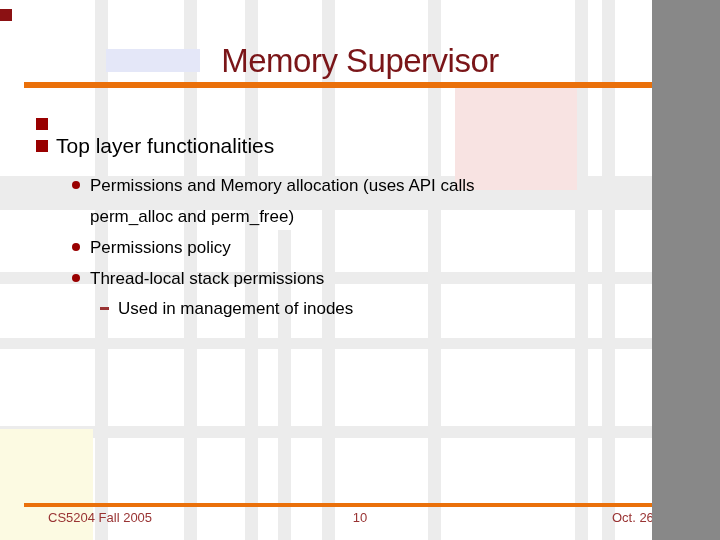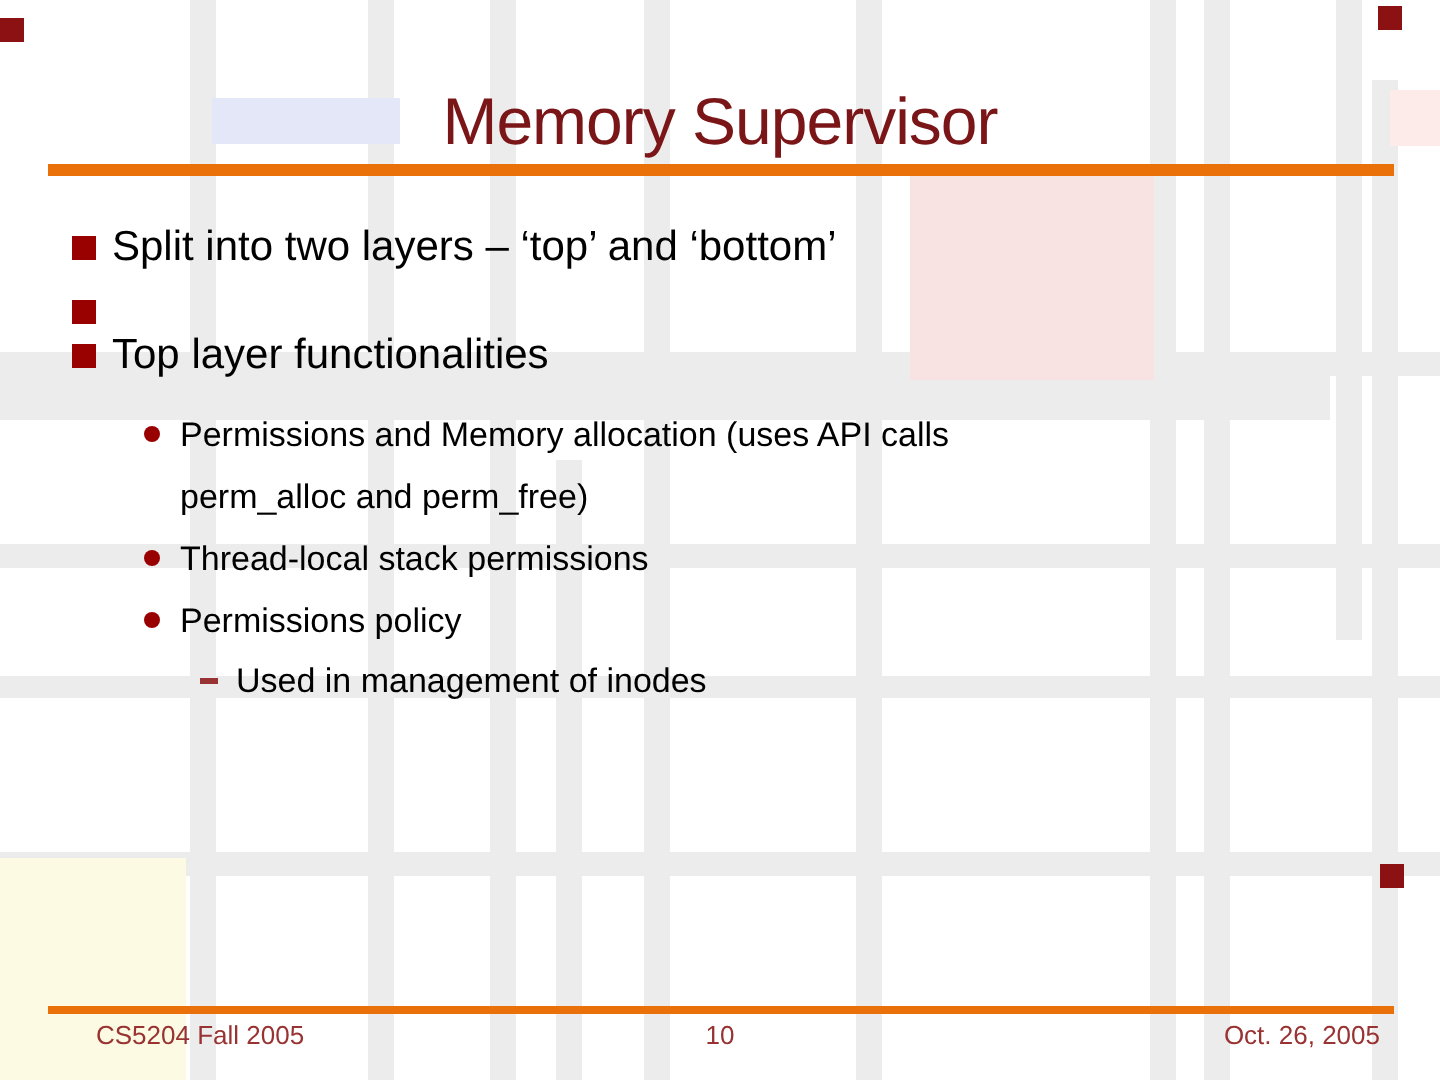--- a/index.html
+++ b/index.html
@@ -1,17 +1,17 @@
 <!DOCTYPE html>
 <html><head>
 <meta charset="utf-8">
 <style>
   html,body{margin:0;padding:0;}
   body{font-family:"Liberation Sans","DejaVu Sans",sans-serif;background:#888;}
-  .slide{position:relative;width:720px;height:540px;background:#ffffff;overflow:hidden;}
+  .slide{position:relative;width:652px;height:540px;background:#ffffff;overflow:hidden;}
 
   
   .vbar,.hband{position:absolute;background:#ececec;}
   .vbar{width:13px;top:0;height:540px;}
   .hband{left:0;width:720px;height:12px;}
   .rect{position:absolute;}
   .accent-sq{position:absolute;width:12px;height:12px;background:#8b1113;}
 
   
   .title{position:absolute;left:0;top:38px;width:720px;text-align:center;
@@ -67,26 +67,20 @@
 
   <div class="accent-sq" style="left:0;top:9px"></div>
   <div class="accent-sq" style="left:689px;top:3px"></div>
   <div class="accent-sq" style="left:690px;top:432px"></div>
 
   <div class="title">Memory Supervisor</div>
   <div class="rule-title"></div>
 
   <div class="content">
 
-    <div class="item l1">
-      <span class="bullet"></span>
-      <div class="txt">
-        <div>Split into two layers – ‘top’ and ‘bottom’</div>
-      </div>
-    </div>
 
     <div class="item l1">
       <span class="bullet"></span>
       <div class="txt">
       </div>
     </div>
 
     <div class="item l1">
       <span class="bullet"></span>
       <div class="txt">
@@ -98,28 +92,28 @@
       <span class="bullet"></span>
       <div class="txt">
         <div>Permissions and Memory allocation (uses API calls</div>
         <div>perm_alloc and perm_free)</div>
       </div>
     </div>
 
     <div class="item l2">
       <span class="bullet"></span>
       <div class="txt">
-        <div>Thread-local stack permissions</div>
+        <div>Permissions policy</div>
       </div>
     </div>
 
     <div class="item l2">
       <span class="bullet"></span>
       <div class="txt">
-        <div>Permissions policy</div>
+        <div>Thread-local stack permissions</div>
       </div>
     </div>
 
 
     <div class="item l3">
       <span class="bullet"></span>
       <div class="txt">
         <div>Used in management of inodes</div>
       </div>
     </div>

